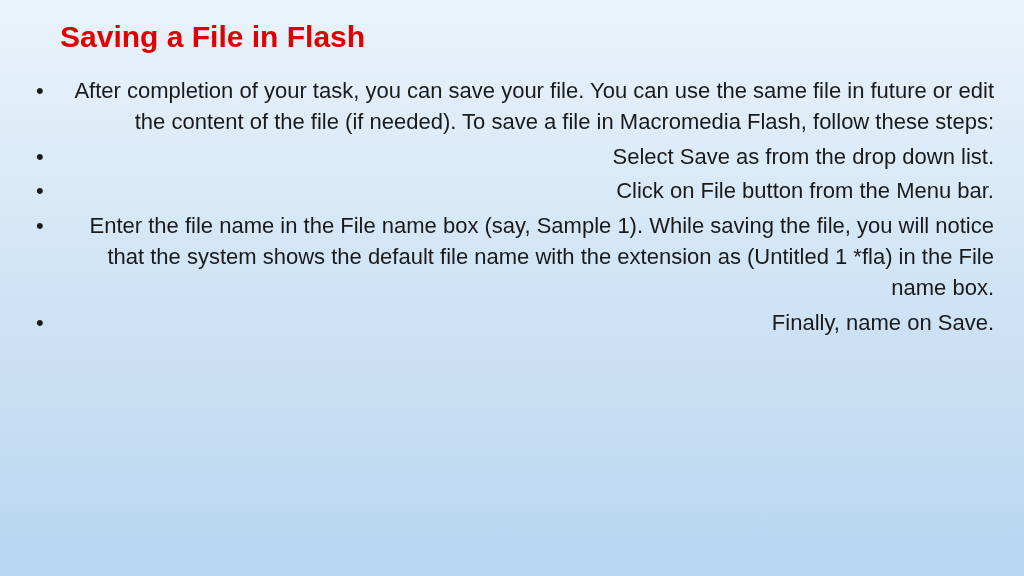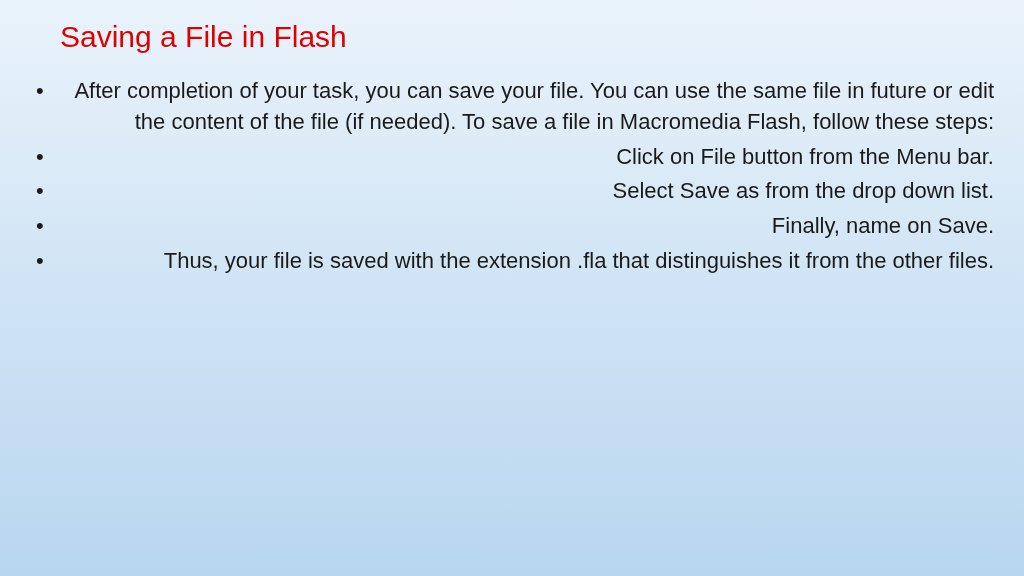--- a/index.html
+++ b/index.html
@@ -13,21 +13,21 @@
       background: linear-gradient(to bottom, #eaf3fb 0%, #d0e4f5 50%, #b8d6ef 100%);
       font-family: Arial, sans-serif;
       overflow: hidden;
     }
     .slide {
       padding: 20px 30px 30px 30px;
     }
     .title {
       color: #e10000;
       font-size: 30px;
-      font-weight: normal;
+      font-weight: bold;
       margin-left: 30px;
       margin-bottom: 22px;
     }
     .bullet-list {
       list-style: none;
       color: #1a1a1a;
       font-size: 22px;
       line-height: 1.4;
       text-align: right;
     }
@@ -45,18 +45,18 @@
       font-size: 22px;
     }
   </style>
 </head>
 <body>
 
 <div class="slide">
   <h1 class="title">Saving a File in Flash</h1>
   <ul class="bullet-list">
     <li> After completion of your task, you can save your file. You can use the same file in future or edit the content of the file (if needed). To save a file in Macromedia Flash, follow these steps:</li>
+    <li>Select Save as from the drop down list.</li>
     <li>Click on File button from the Menu bar.</li>
-    <li>Select Save as from the drop down list.</li>
+    <li>Enter the file name in the File name box (say, Sample 1). While saving the file, you will notice that the system shows the default file name with the extension as (Untitled 1 *fla) in the File name box.</li>
     <li>Finally, name on Save.</li>
-    <li>Thus, your file is saved with the extension .fla that distinguishes it from the other files.</li>
   </ul>
 </div>
 
 </body></html>

